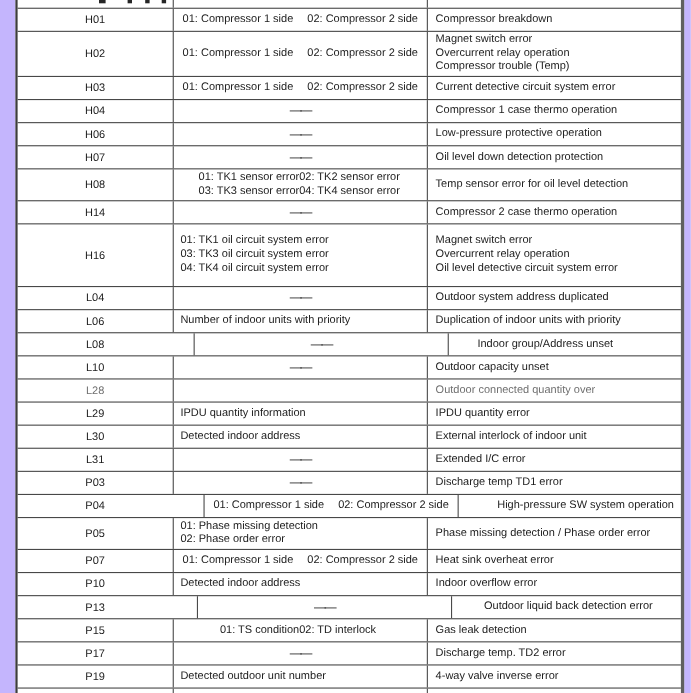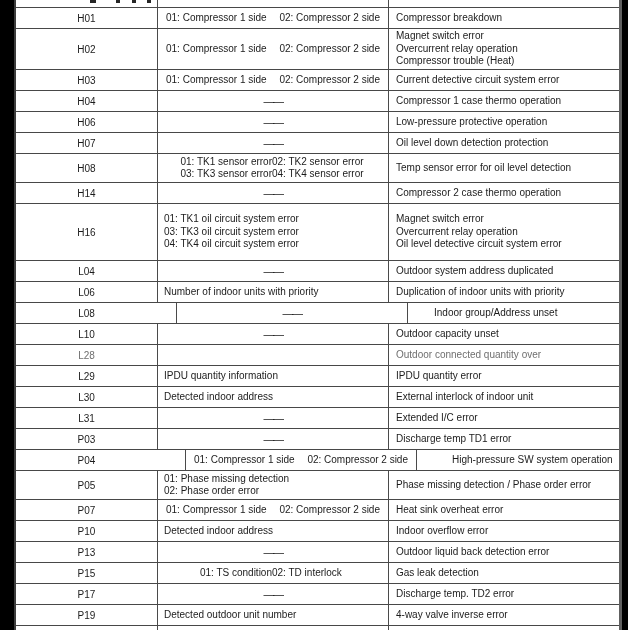--- a/index.html
+++ b/index.html
@@ -1,21 +1,21 @@
 <!DOCTYPE html>
 <html><head>
 <meta charset="utf-8">
 <style>
   html,body{margin:0;padding:0;}
   body{
     width:628px;height:630px;background:#ffffff;
     font-family:"Liberation Sans", sans-serif;
     color:#1b1b1b;
   }
-  .page{position:relative;width:628px;height:630px;overflow:hidden;background:#000000;}
+  .page{position:relative;width:628px;height:630px;overflow:hidden;background:#c4b5fd;}
   .table{
     position:absolute;left:14px;top:0;width:608px;
     border-left:2px solid #3d3d3d;
     border-right:3px solid #606060;
     box-sizing:border-box;
     background:#ffffff;
   }
   .row{
     display:flex;align-items:stretch;
     border-bottom:1.5px solid #484848;
@@ -88,21 +88,21 @@
           <div class="cell c-code">
             <span>H02</span>
           </div>
           <div class="cell c-sub sub-pair">
             <span>01: Compressor 1 side</span>
             <span>02: Compressor 2 side</span>
           </div>
           <div class="cell c-desc">
             <div>Magnet switch error</div>
             <div>Overcurrent relay operation</div>
-            <div>Compressor trouble (Heat)</div>
+            <div>Compressor trouble (Temp)</div>
           </div>
         </div>
         <div class="row" style="min-height: 21px;">
           <div class="cell c-code">
             <span>H03</span>
           </div>
           <div class="cell c-sub sub-pair">
             <span>01: Compressor 1 side</span>
             <span>02: Compressor 2 side</span>
           </div>
@@ -318,21 +318,21 @@
           <div class="cell c-code">
             <span>P10</span>
           </div>
           <div class="cell c-sub sub-single">
             <span>Detected indoor address</span>
           </div>
           <div class="cell c-desc">
             <div>Indoor overflow error</div>
           </div>
         </div>
-        <div class="row" style="min-height: 21px;">
+        <div class="row" style="min-height: 21px; gap: 22px;">
           <div class="cell c-code">
             <span>P13</span>
           </div>
           <div class="cell c-sub sub-dash">
             <span class="dash-glyph">——</span>
           </div>
           <div class="cell c-desc">
             <div>Outdoor liquid back detection error</div>
           </div>
         </div>

